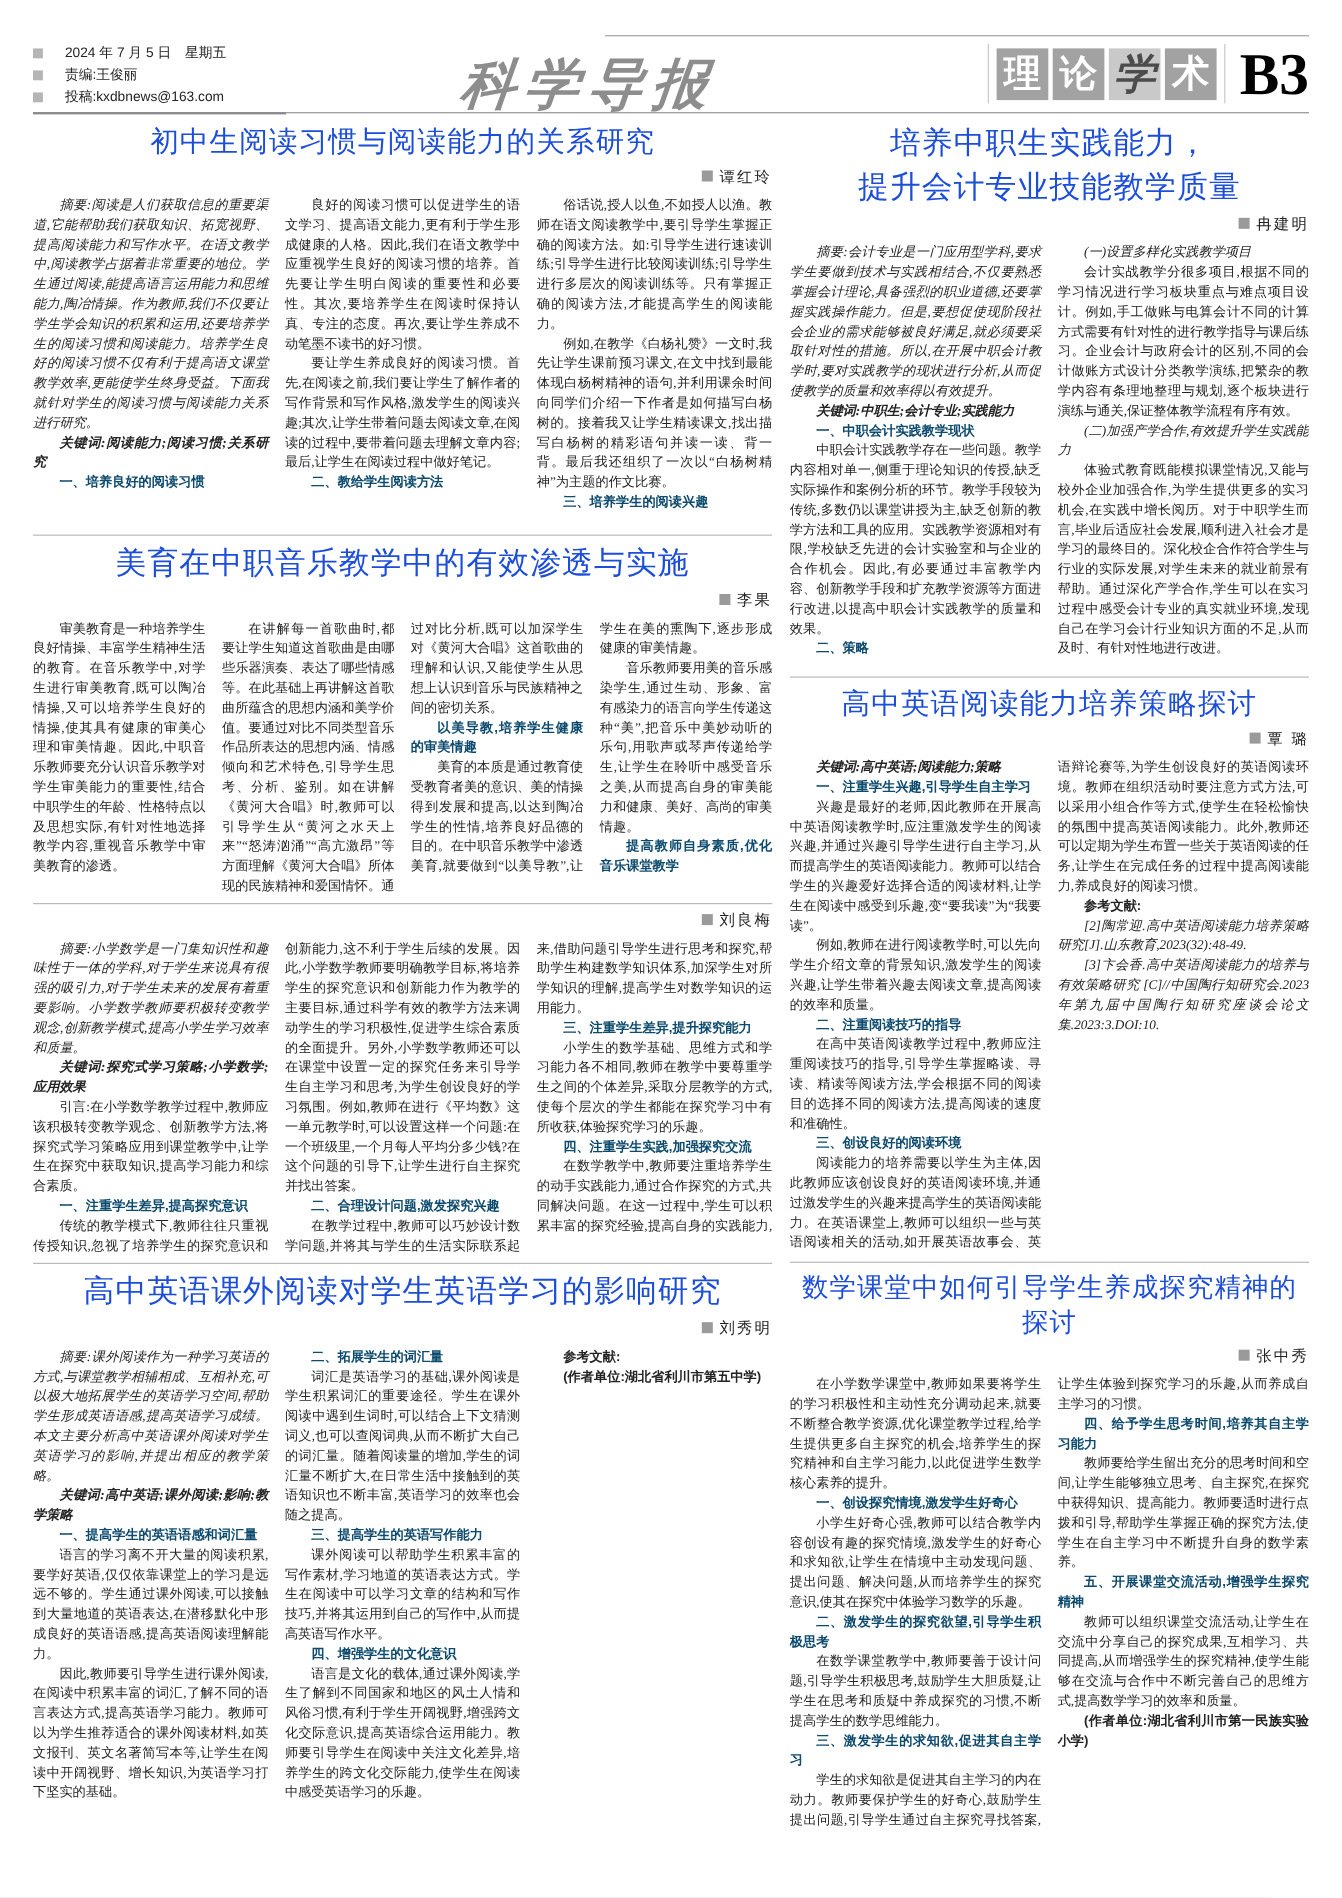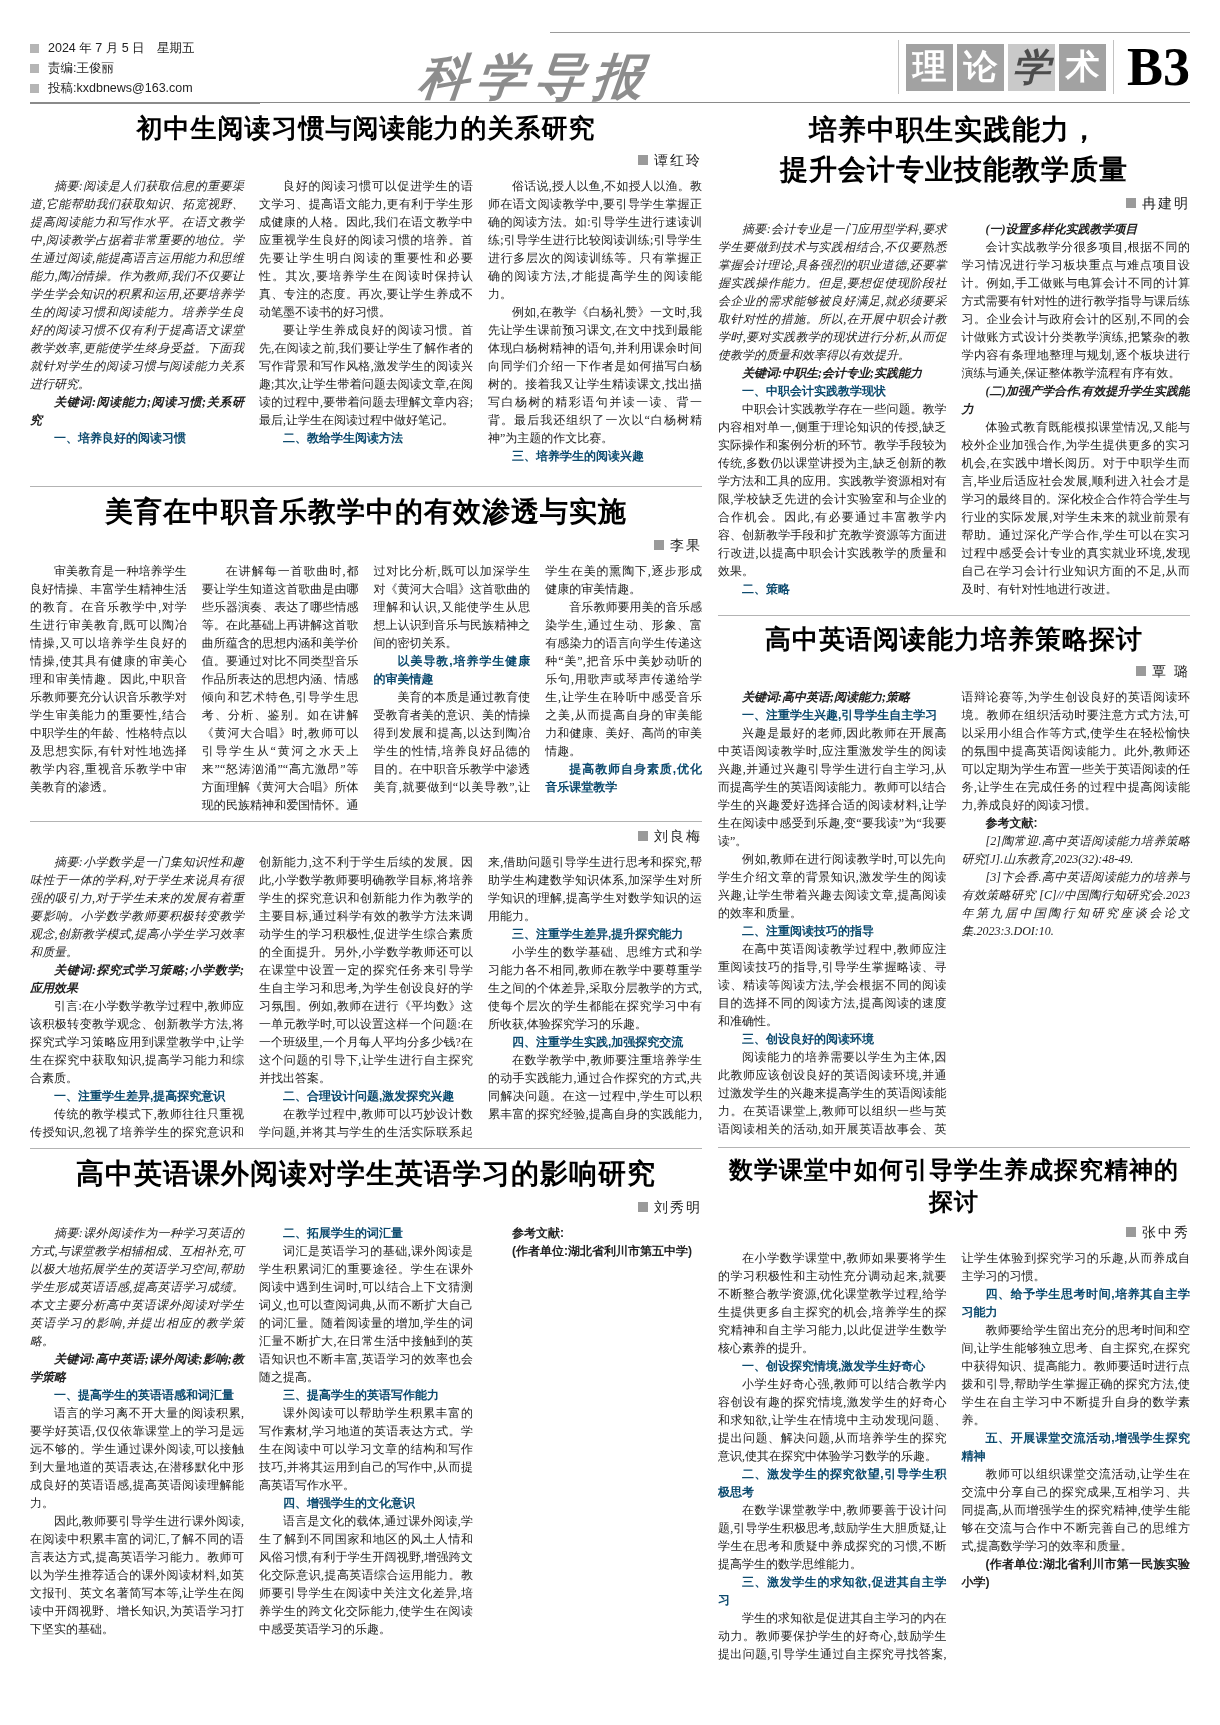--- a/index.html
+++ b/index.html
@@ -4,49 +4,49 @@
 <style>
   html,body{margin:0;padding:0;background:#e8e8e8;}
   .page{position:relative;width:1220px;height:1725px;background:#fff;margin:0 auto;
         font-family:"Liberation Serif","DejaVu Serif",serif;color:#1c1c1c;overflow:hidden;
         box-sizing:border-box;padding:26px 30px 18px 30px;}
   
   .hdr{position:relative;height:76px;border-bottom:1.5px solid #8a8a8a;margin-bottom:6px;}
   .hdr-topline{position:absolute;left:520px;right:0;top:6px;height:0;border-top:1px solid #9a9a9a;}
   .hdr-left{position:absolute;left:0;top:12px;width:230px;font-size:12.5px;line-height:20px;
             font-family:"Liberation Sans",sans-serif;color:#222;border-bottom:2px solid #8a8a8a;padding-bottom:4px;}
-  .hdr-left .row{display:flex;align-items:center;gap:9px;white-space:nowrap;}
+  .hdr-left .row{display:flex;align-items:center;gap:20px;white-space:nowrap;}
   .sqb{display:inline-block;width:9px;height:9px;background:#b5b5b5;flex:0 0 auto;}
   .masthead{position:absolute;left:295px;top:18px;width:420px;text-align:center;
             font-family:"DejaVu Serif",serif;font-style:italic;font-weight:bold;
             font-size:50px;color:#8d8d8d;letter-spacing:8px;transform:skewX(-6deg);}
   .hdr-right{position:absolute;right:0;top:14px;display:flex;align-items:center;}
   .vline{width:1px;height:54px;background:#c2c2c2;margin:0 5px;}
   .tblock{width:47px;height:47px;margin:0 2px;display:flex;align-items:center;justify-content:center;
           background:#a2a2a2;color:#fff;font-family:"Liberation Sans",sans-serif;font-weight:bold;font-size:34px;}
   .tblock.light{background:#c9c9c9;color:#4c4c4c;font-style:italic;font-family:"DejaVu Serif",serif;font-size:38px;}
   .pageno{font-family:"Liberation Serif",serif;font-weight:bold;font-size:54px;color:#000;margin-left:8px;line-height:1;}
   
   .main{display:flex;gap:16px;}
   .col-left{width:672px;flex:0 0 auto;}
   .col-right{width:472px;flex:0 0 auto;}
   .rule{border:none;border-top:1px solid #b3b3b3;margin:7px 0 6px 0;}
   
   .art h2{margin:2px 0 0 0;text-align:center;font-family:"Liberation Sans",sans-serif;
-          color:#000000;font-weight:bold;letter-spacing:1px;}
+          color:#1d4ed8;font-weight:normal;letter-spacing:1px;}
   .t27{font-size:26px;} .t29{font-size:28px;} .t24{font-size:24px;}
   .byline{text-align:right;font-size:14px;margin:6px 0 7px 0;font-family:"Liberation Sans",sans-serif;color:#222;
           letter-spacing:2px;}
   .byline .sqb{width:10px;height:10px;margin-right:6px;background:#9a9a9a;}
   .cols{column-gap:15px;column-fill:auto;overflow:hidden;text-align:justify;
         font-size:12px;line-height:18px;color:#232323;}
   .c2{column-count:2;} .c3{column-count:3;} .c4{column-count:4;}
   .p{margin:0;text-indent:2em;}
   .p.h{font-weight:bold;font-family:"Liberation Sans",sans-serif;color:#0c4a6e;}
-  .p.h2{font-weight:bold;font-style:italic;}
+  .p.h2{font-weight:normal;font-style:italic;}
   .p.abs,.p.kw,.p.ref{font-style:italic;}
   .p.kw{font-weight:bold;}
   .p.refh{font-weight:bold;font-family:"Liberation Sans",sans-serif;}
   .p.aff{font-weight:bold;font-family:"Liberation Sans",sans-serif;}
 </style>
 </head>
 <body>
 
 <div class="page">
 

